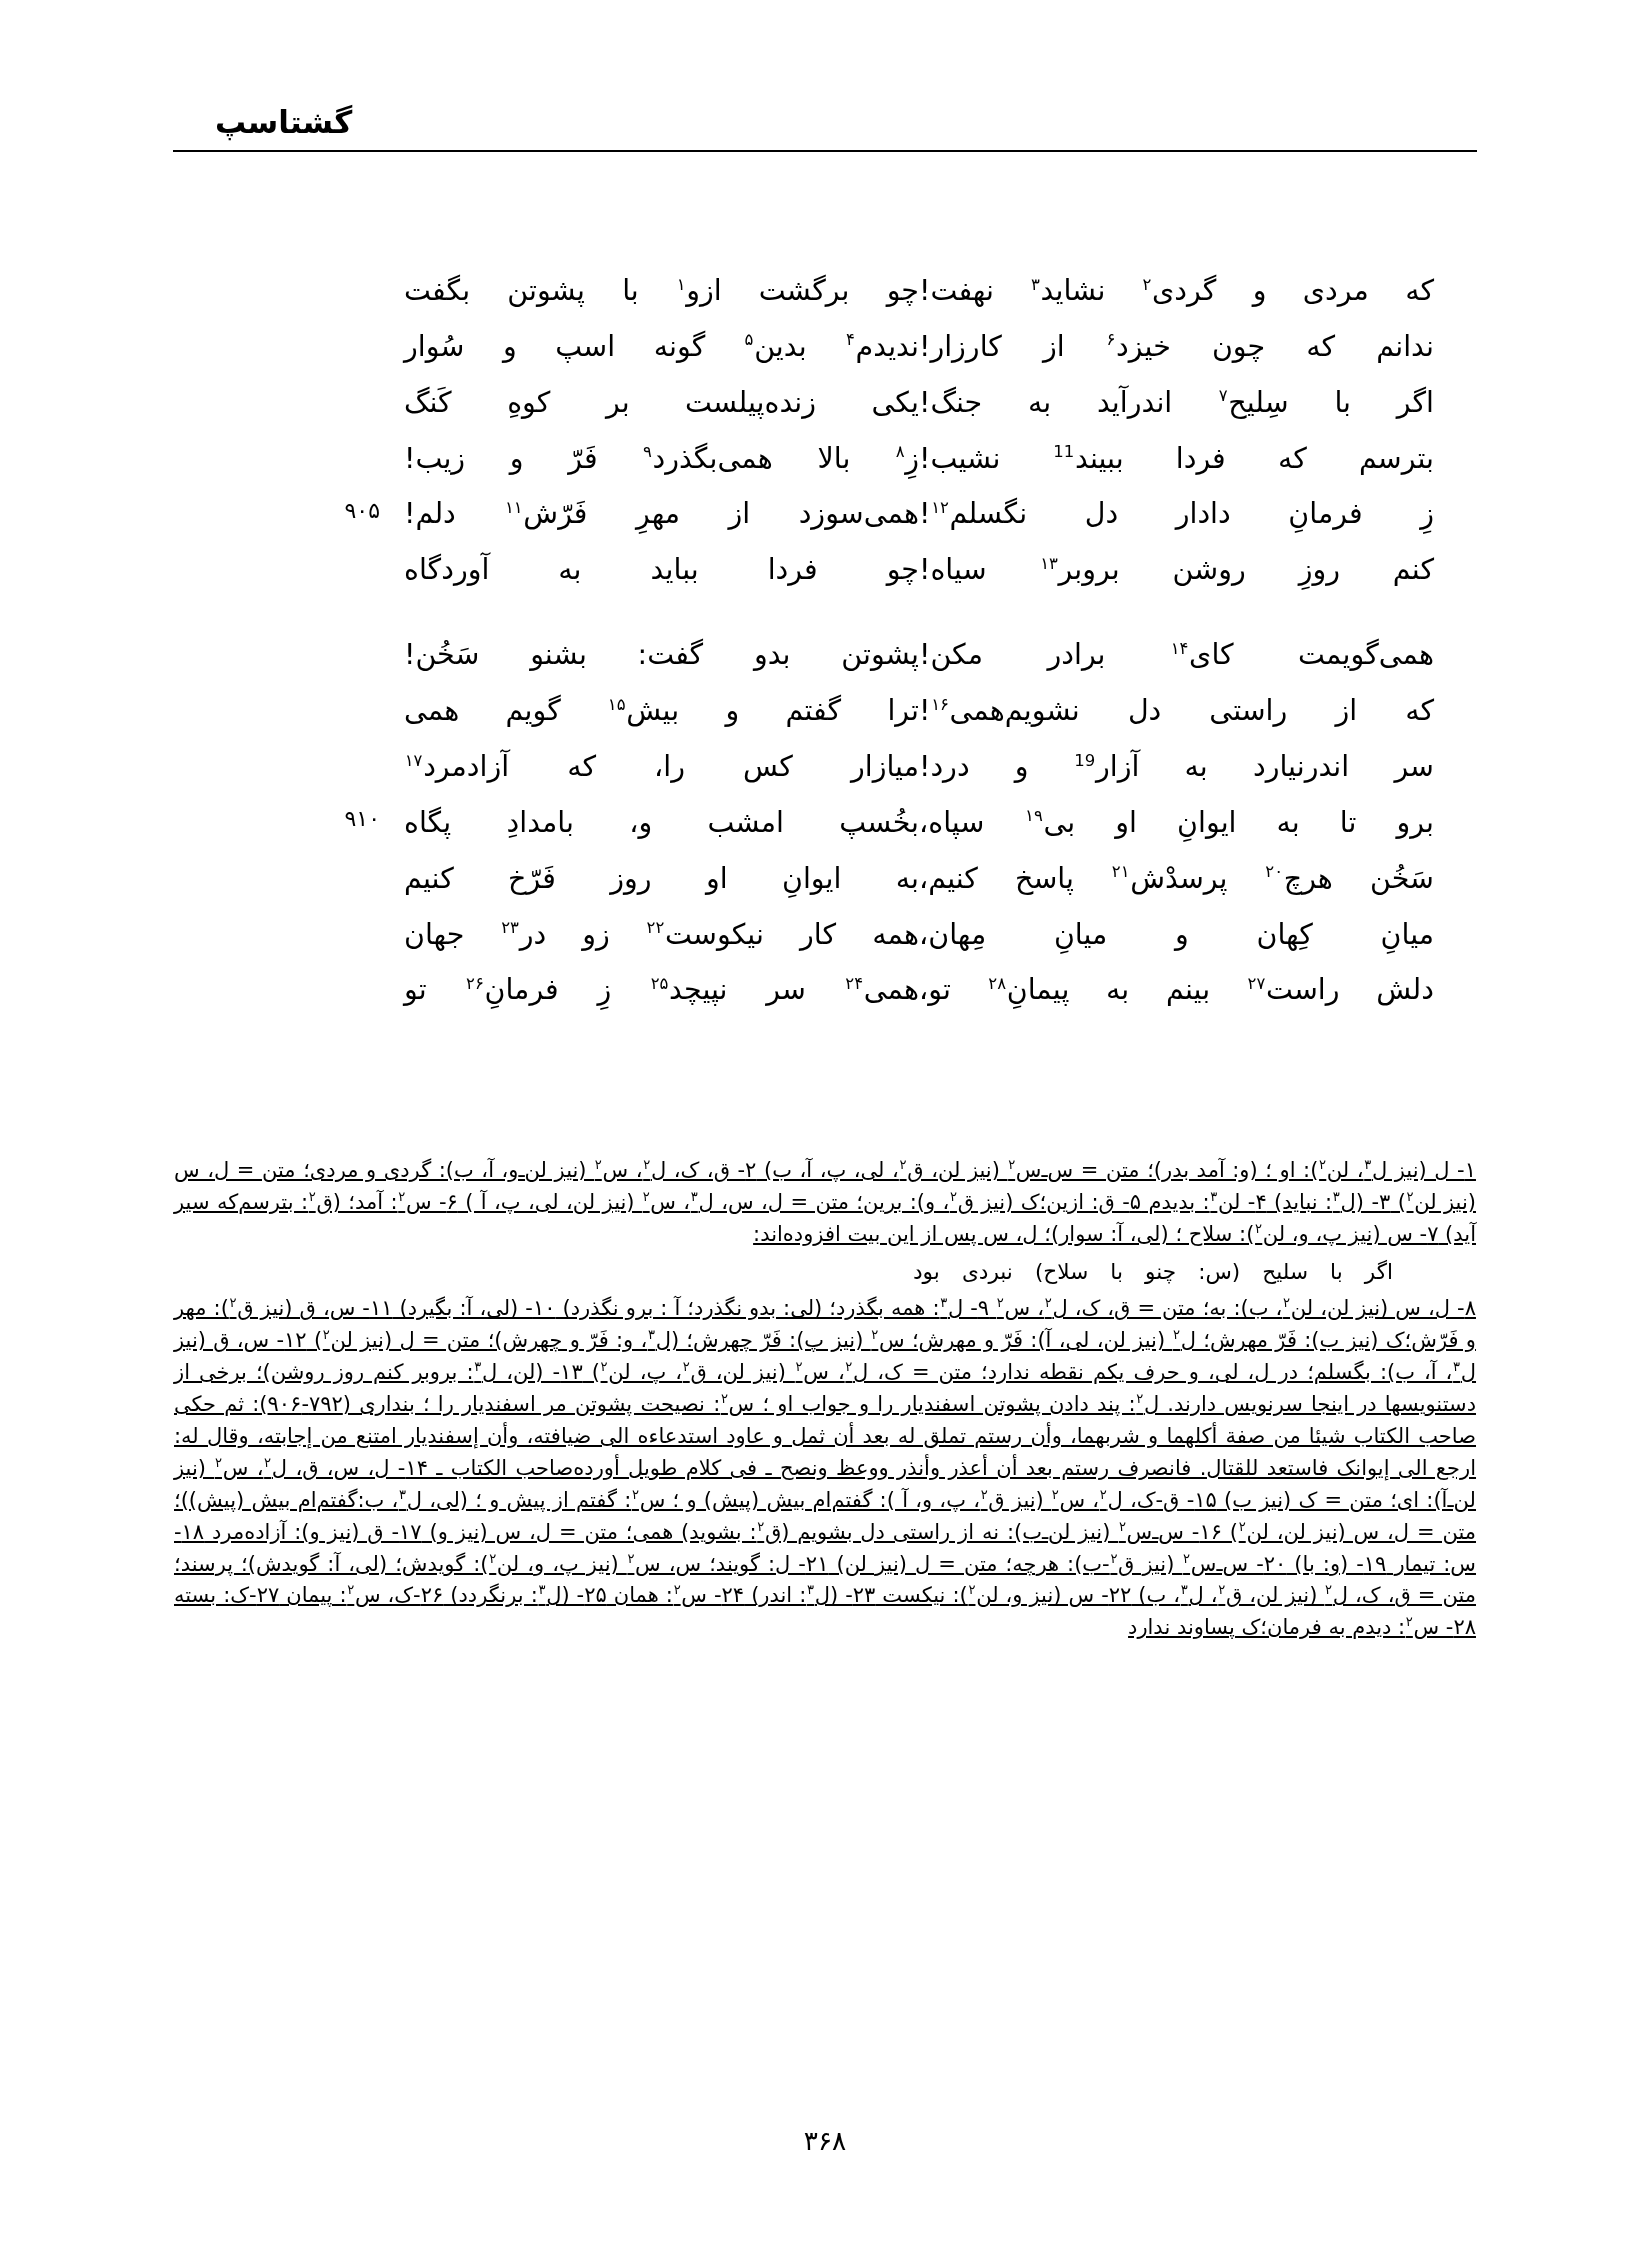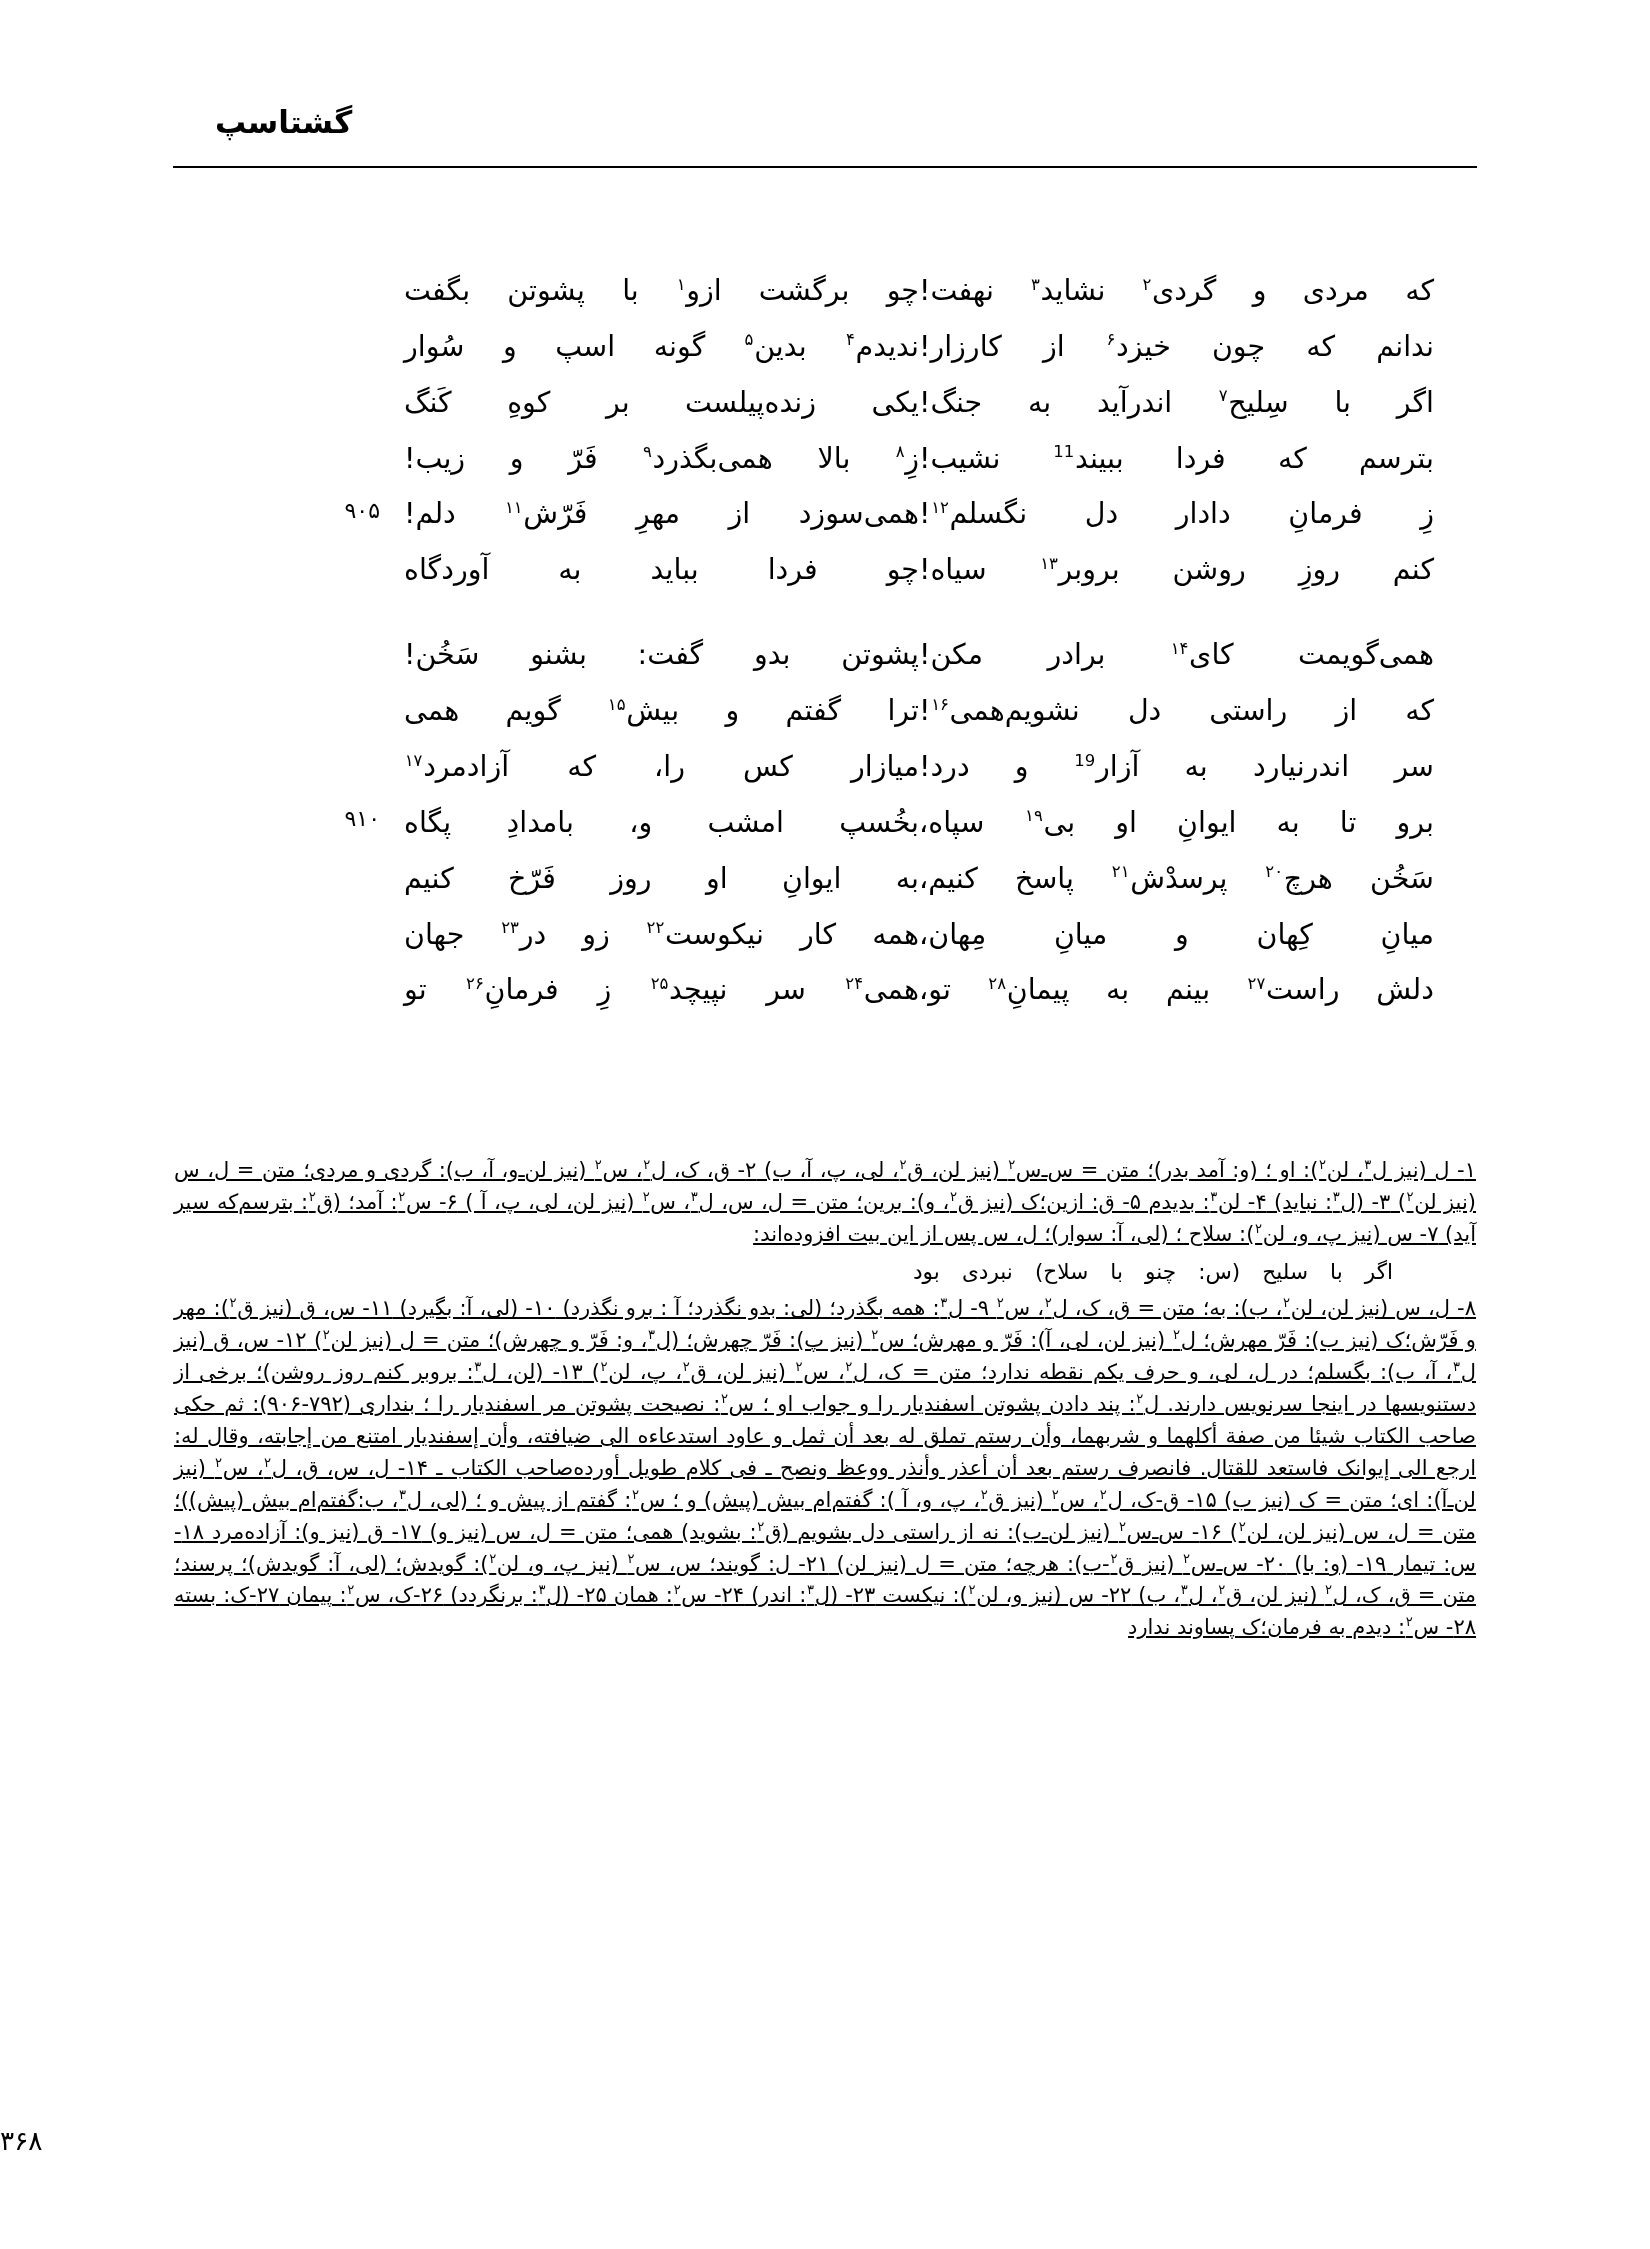--- a/index.html
+++ b/index.html
@@ -27,21 +27,21 @@
     position: absolute;
     top: 104px;
     left: 173px;
     right: 173px;
   }
   .runhead {
     text-align: left;
     font-size: 31px;
     line-height: 1.2;
     font-weight: 700;
-    padding-bottom: 25px;
+    padding-bottom: 9px;
     padding-left: 42px;
   }
   .runhead-rule {
     border-bottom: 2.1px solid #000;
     width: 100%;
   }
 
   
   .verse-block {
     position: absolute;
@@ -126,21 +126,21 @@
     line-height: 0;
     padding: 0 0.7px;
   }
 
   
   .folio {
     position: absolute;
     top: 2125px;
     left: 0;
     right: 0;
-    text-align: left;
+    text-align: center;
     font-size: 26.4px;
     letter-spacing: 1.4px;
   }
 </style>
 </head>
 <body>
 
 <div class="page">
 
   <div class="runhead-wrap">

